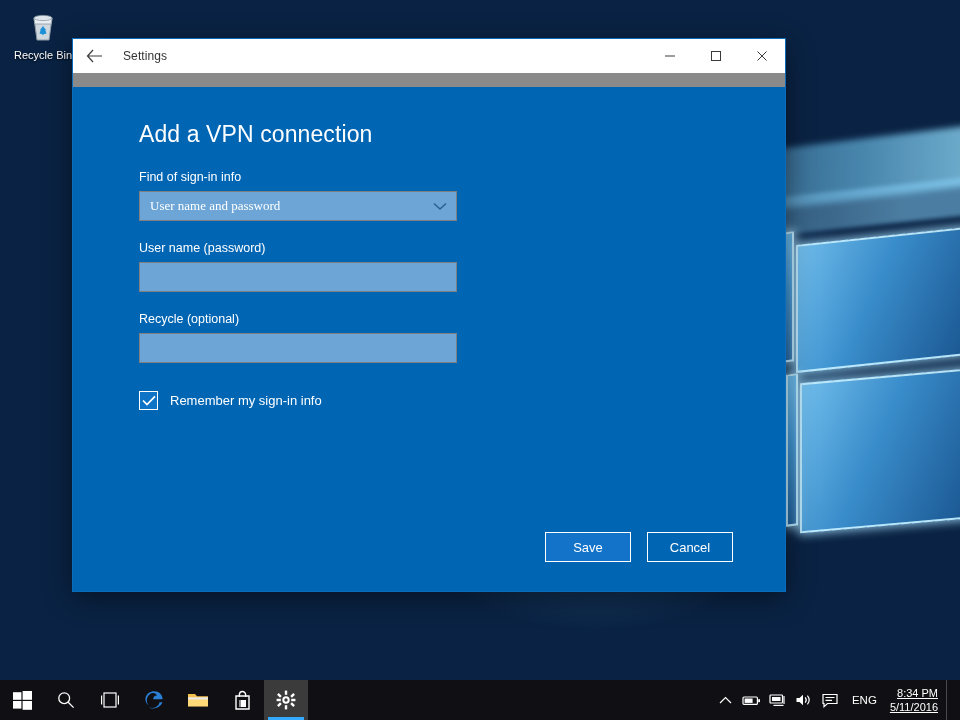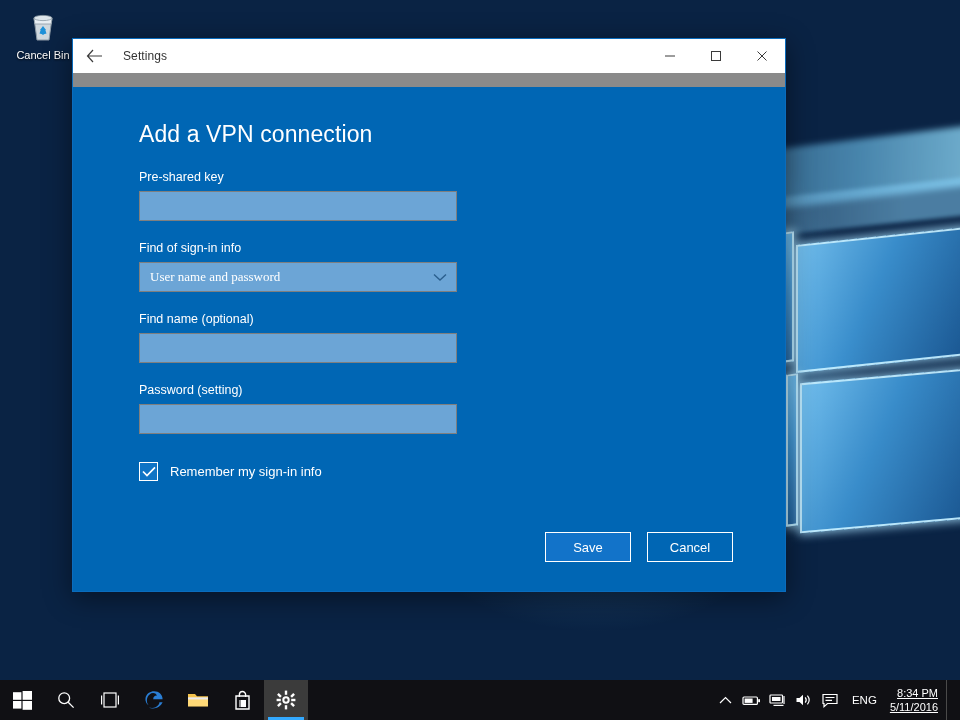--- a/index.html
+++ b/index.html
@@ -249,21 +249,21 @@
       <path d="M8 8 L26 8 L23 30 L11 30 Z" fill="#cfd8de" stroke="#8d9aa5" stroke-width="1"></path>
       <path d="M8 8 L26 8 L25.2 14 L8.8 14 Z" fill="#e8eef3" stroke="#8d9aa5" stroke-width="0.8"></path>
       <ellipse cx="17" cy="8" rx="9" ry="2.6" fill="#dde5eb" stroke="#8d9aa5" stroke-width="0.8"></ellipse>
       <g fill="#1e90d8">
         <path d="M17 16 l3 4 h-2 v3 h-2 v-3 h-2 z"></path>
         <path d="M13.5 23.5 l4.5 1.2 -1 -1.9 2.6-1.5 -1-1.7 -2.6 1.5 -1-1.9z"></path>
         <path d="M20.5 23.5 l-4.5 1.2 1-1.9 -2.6-1.5 1-1.7 2.6 1.5 1-1.9z"></path>
       </g>
     </svg>
   </span>
-  <span class="label">Cancel Bin</span>
+  <span class="label">Recycle Bin</span>
 </div>
 
 <div id="settings-window">
 
   <div id="titlebar">
     <div id="back-button">
       <svg width="17" height="14" viewBox="0 0 17 14">
         <path d="M7 1 L1.5 7 L7 13 M1.8 7 L16 7" fill="none" stroke="#3c3c3c" stroke-width="1.2"></path>
       </svg>
     </div>
@@ -310,44 +310,40 @@
         <span id="dim-link">Network and Sharing Center</span>
       </div>
     </div>
     <div id="dim-overlay"></div>
   </div>
 
   <div id="vpn-dialog">
 
     <h1 id="vpn-title">Add a VPN connection</h1>
 
-    <div class="field-group">
-      <div class="field-label">Pre-shared key</div>
-      <input class="text-input" type="text" placeholder="" style="">
-    </div>
 
     <div class="field-group">
       <div class="field-label">Find of sign-in info</div>
       <div class="combo">
         <span>User name and password</span>
         <span class="chev">
           <svg width="14" height="9" viewBox="0 0 14 9">
             <path d="M1 1.5 L7 7 L13 1.5" fill="none" stroke="#2b5f8e" stroke-width="1.4"></path>
           </svg>
         </span>
       </div>
     </div>
 
     <div class="field-group">
-      <div class="field-label">Find name (optional)</div>
+      <div class="field-label">User name (password)</div>
       <input class="text-input" type="text" placeholder="" style="">
     </div>
 
     <div class="field-group">
-      <div class="field-label">Password (setting)</div>
+      <div class="field-label">Recycle (optional)</div>
       <input class="text-input" type="password" placeholder="" style="">
     </div>
 
     <div id="button-row">
       <button class="dlg-btn primary">Save</button>
       <button class="dlg-btn">Cancel</button>
     </div>
 
     <div id="checkbox-row">
       <span id="checkbox-box">

